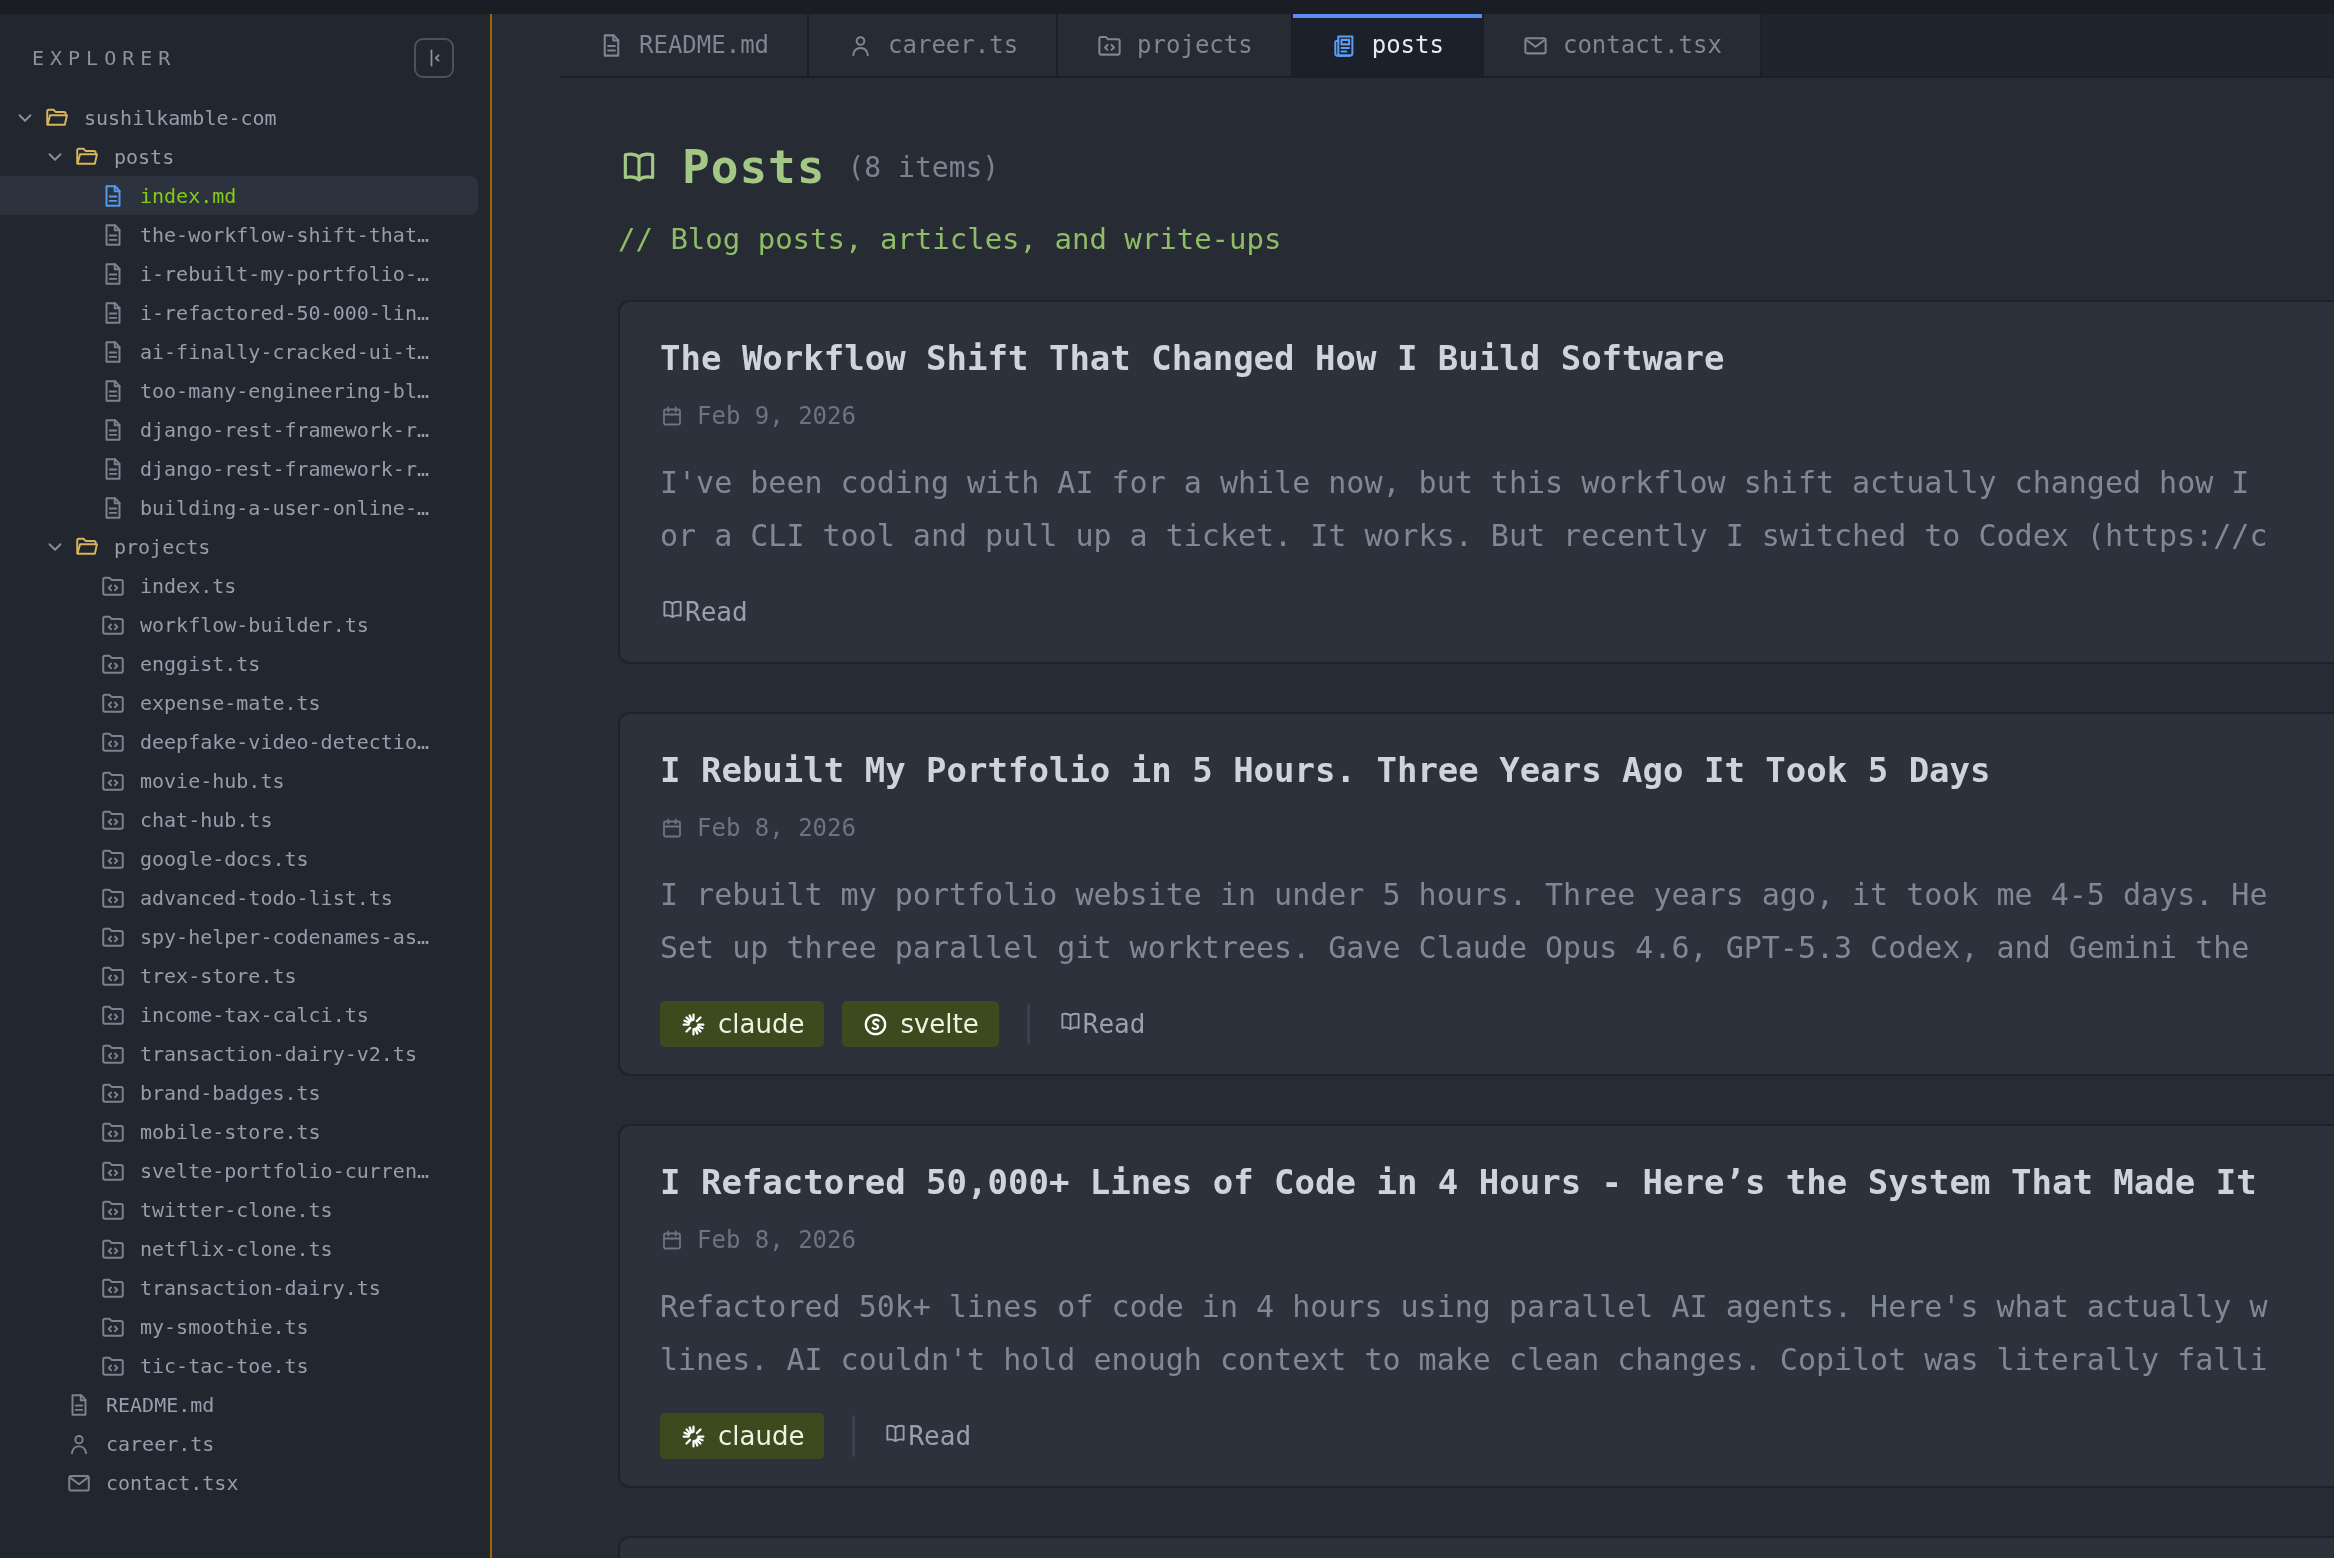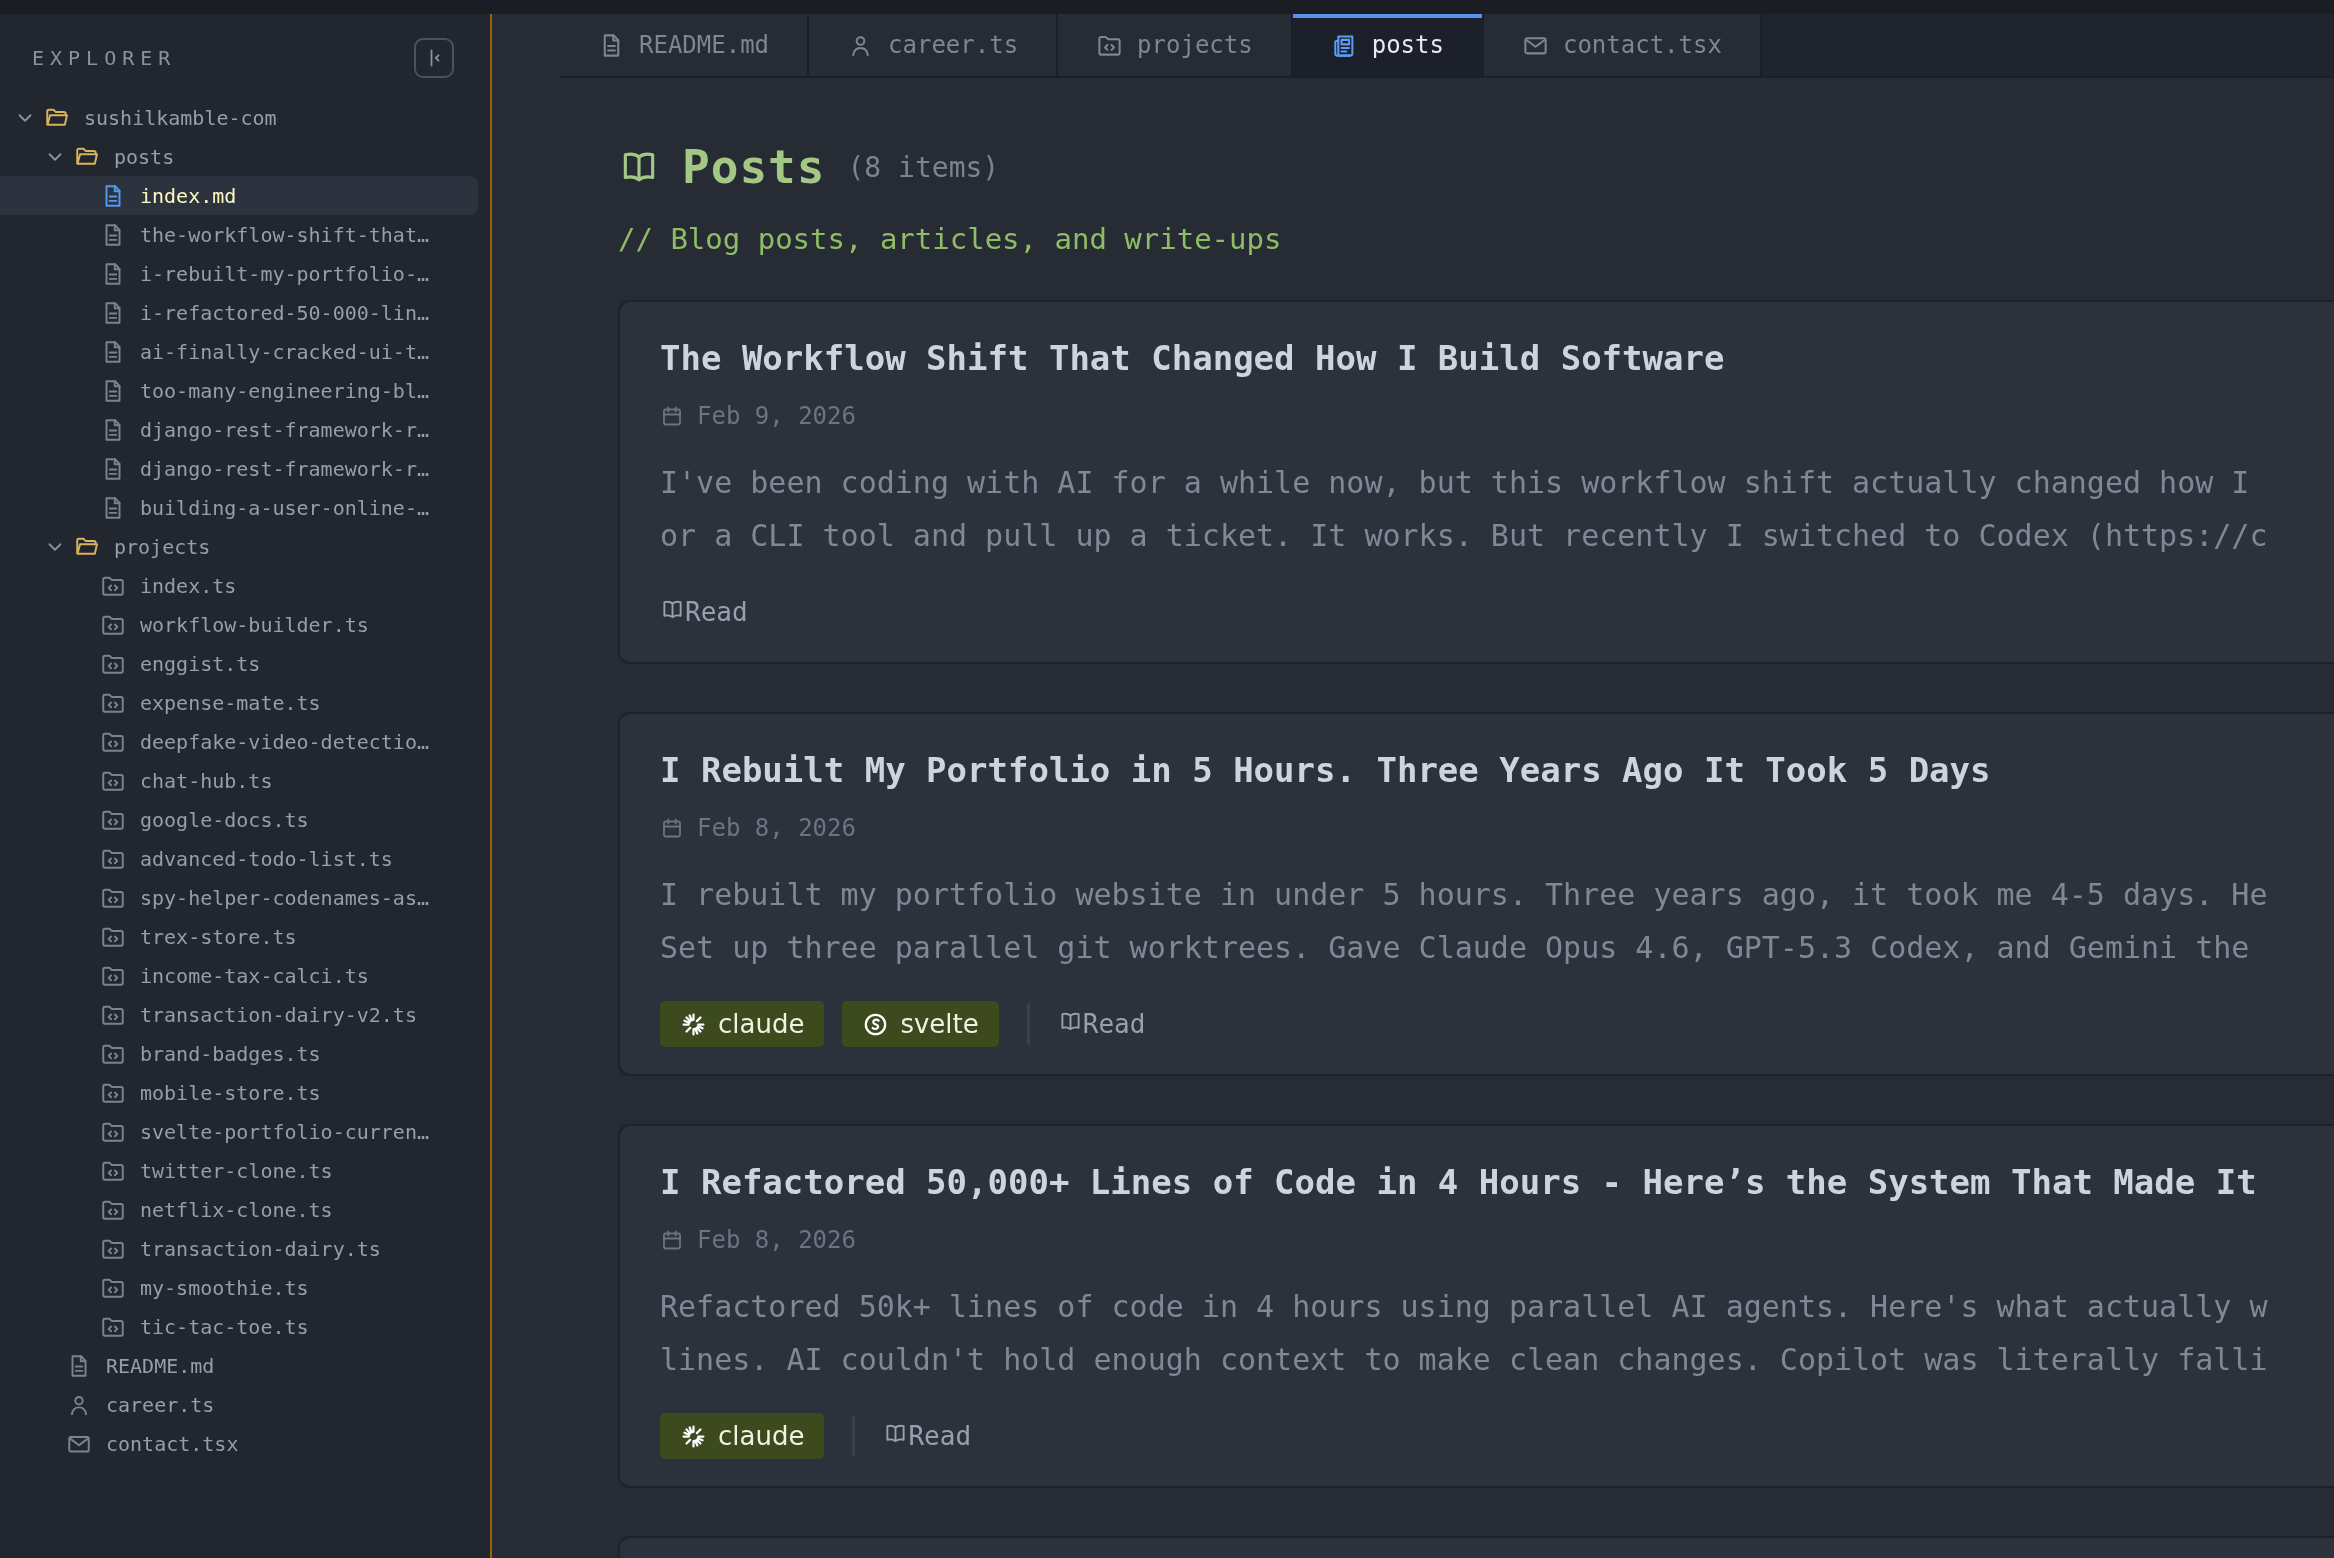--- a/index.html
+++ b/index.html
@@ -21,21 +21,21 @@
   .trow{display:flex;align-items:center;height:39px;color:#969eae;font-size:20px;
     white-space:nowrap;cursor:pointer;}
   .trow .lbl{margin-left:14px;}
   .trow svg.ic{width:26px;height:26px;flex:0 0 auto;color:#7b8292;}
   .trow svg.chev{width:22px;height:22px;margin-right:8px;color:#8a92a2;flex:0 0 auto;}
   .trow.fold svg.ic{color:#d9b45b;}
   .i0{padding-left:14px;}
   .i1{padding-left:44px;}
   .f1{padding-left:66px;}
   .f2{padding-left:100px;}
-  .trow.sel{background:#2d333e;border-radius:0 8px 8px 0;margin-right:12px;color:#fef9c3;}
+  .trow.sel{background:#2d333e;border-radius:0 8px 8px 0;margin-right:12px;color:#84cc16;}
   .trow.sel svg.ic{color:#549bec;}
   
   .tabbar{position:absolute;left:560px;right:0;top:14px;height:64px;background:#20242c;
     display:flex;border-bottom:2px solid #1b1f27;box-sizing:border-box;}
   .tab{display:flex;align-items:center;gap:14px;padding:0 38px;background:#262b34;
     border-right:2px solid #1b1f27;color:#7e8695;font-size:24px;cursor:pointer;box-sizing:border-box;}
   .tab svg{width:27px;height:27px;}
   .tab.active{background:#1b202a;color:#e8ebf0;box-shadow:inset 0 4px 0 #5b8ff2;}
   .tab.active svg{color:#5b9cf5;}
   
@@ -243,20 +243,26 @@
       <div class="trow f2">
           <svg class="ic" viewBox="0 0 24 24">
             <use href="#i-codefolder"></use>
           </svg>
           <span class="lbl">deepfake-video-detectio…</span>
         </div>
       <div class="trow f2">
           <svg class="ic" viewBox="0 0 24 24">
             <use href="#i-codefolder"></use>
           </svg>
+          <span class="lbl">movie-hub.ts</span>
+        </div>
+      <div class="trow f2">
+          <svg class="ic" viewBox="0 0 24 24">
+            <use href="#i-codefolder"></use>
+          </svg>
           <span class="lbl">chat-hub.ts</span>
         </div>
       <div class="trow f2">
           <svg class="ic" viewBox="0 0 24 24">
             <use href="#i-codefolder"></use>
           </svg>
           <span class="lbl">google-docs.ts</span>
         </div>
       <div class="trow f2">
           <svg class="ic" viewBox="0 0 24 24">

